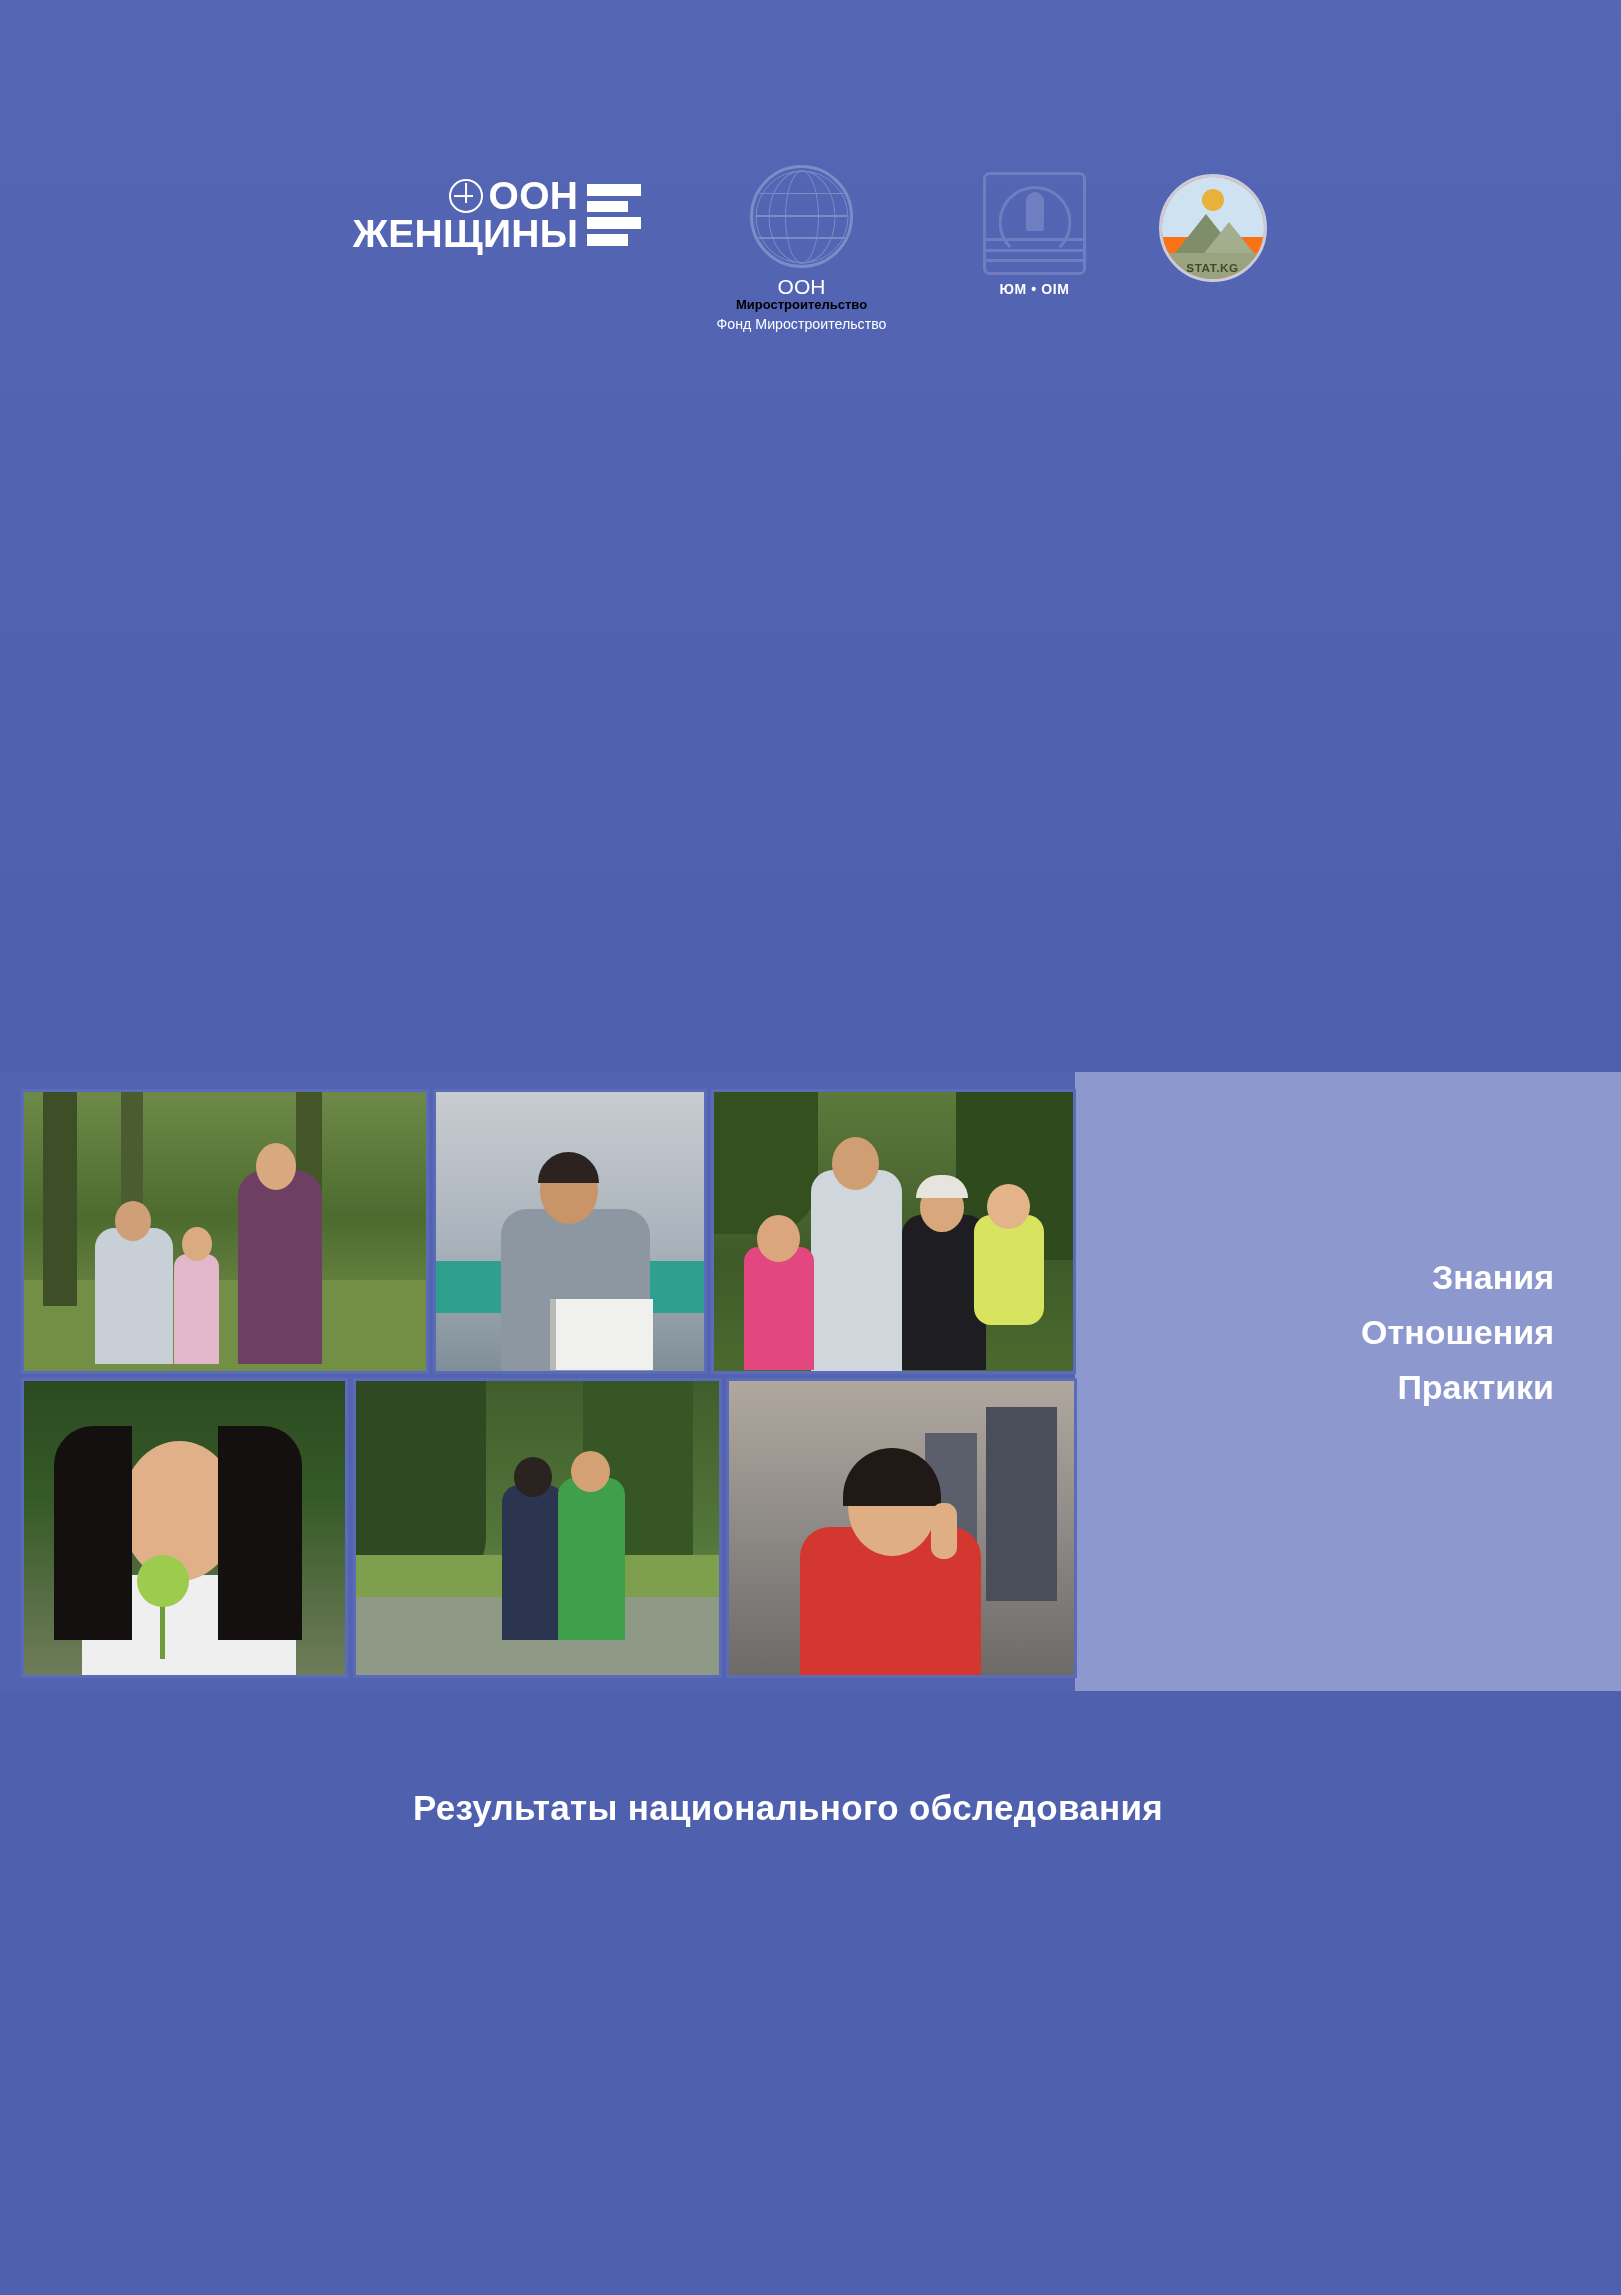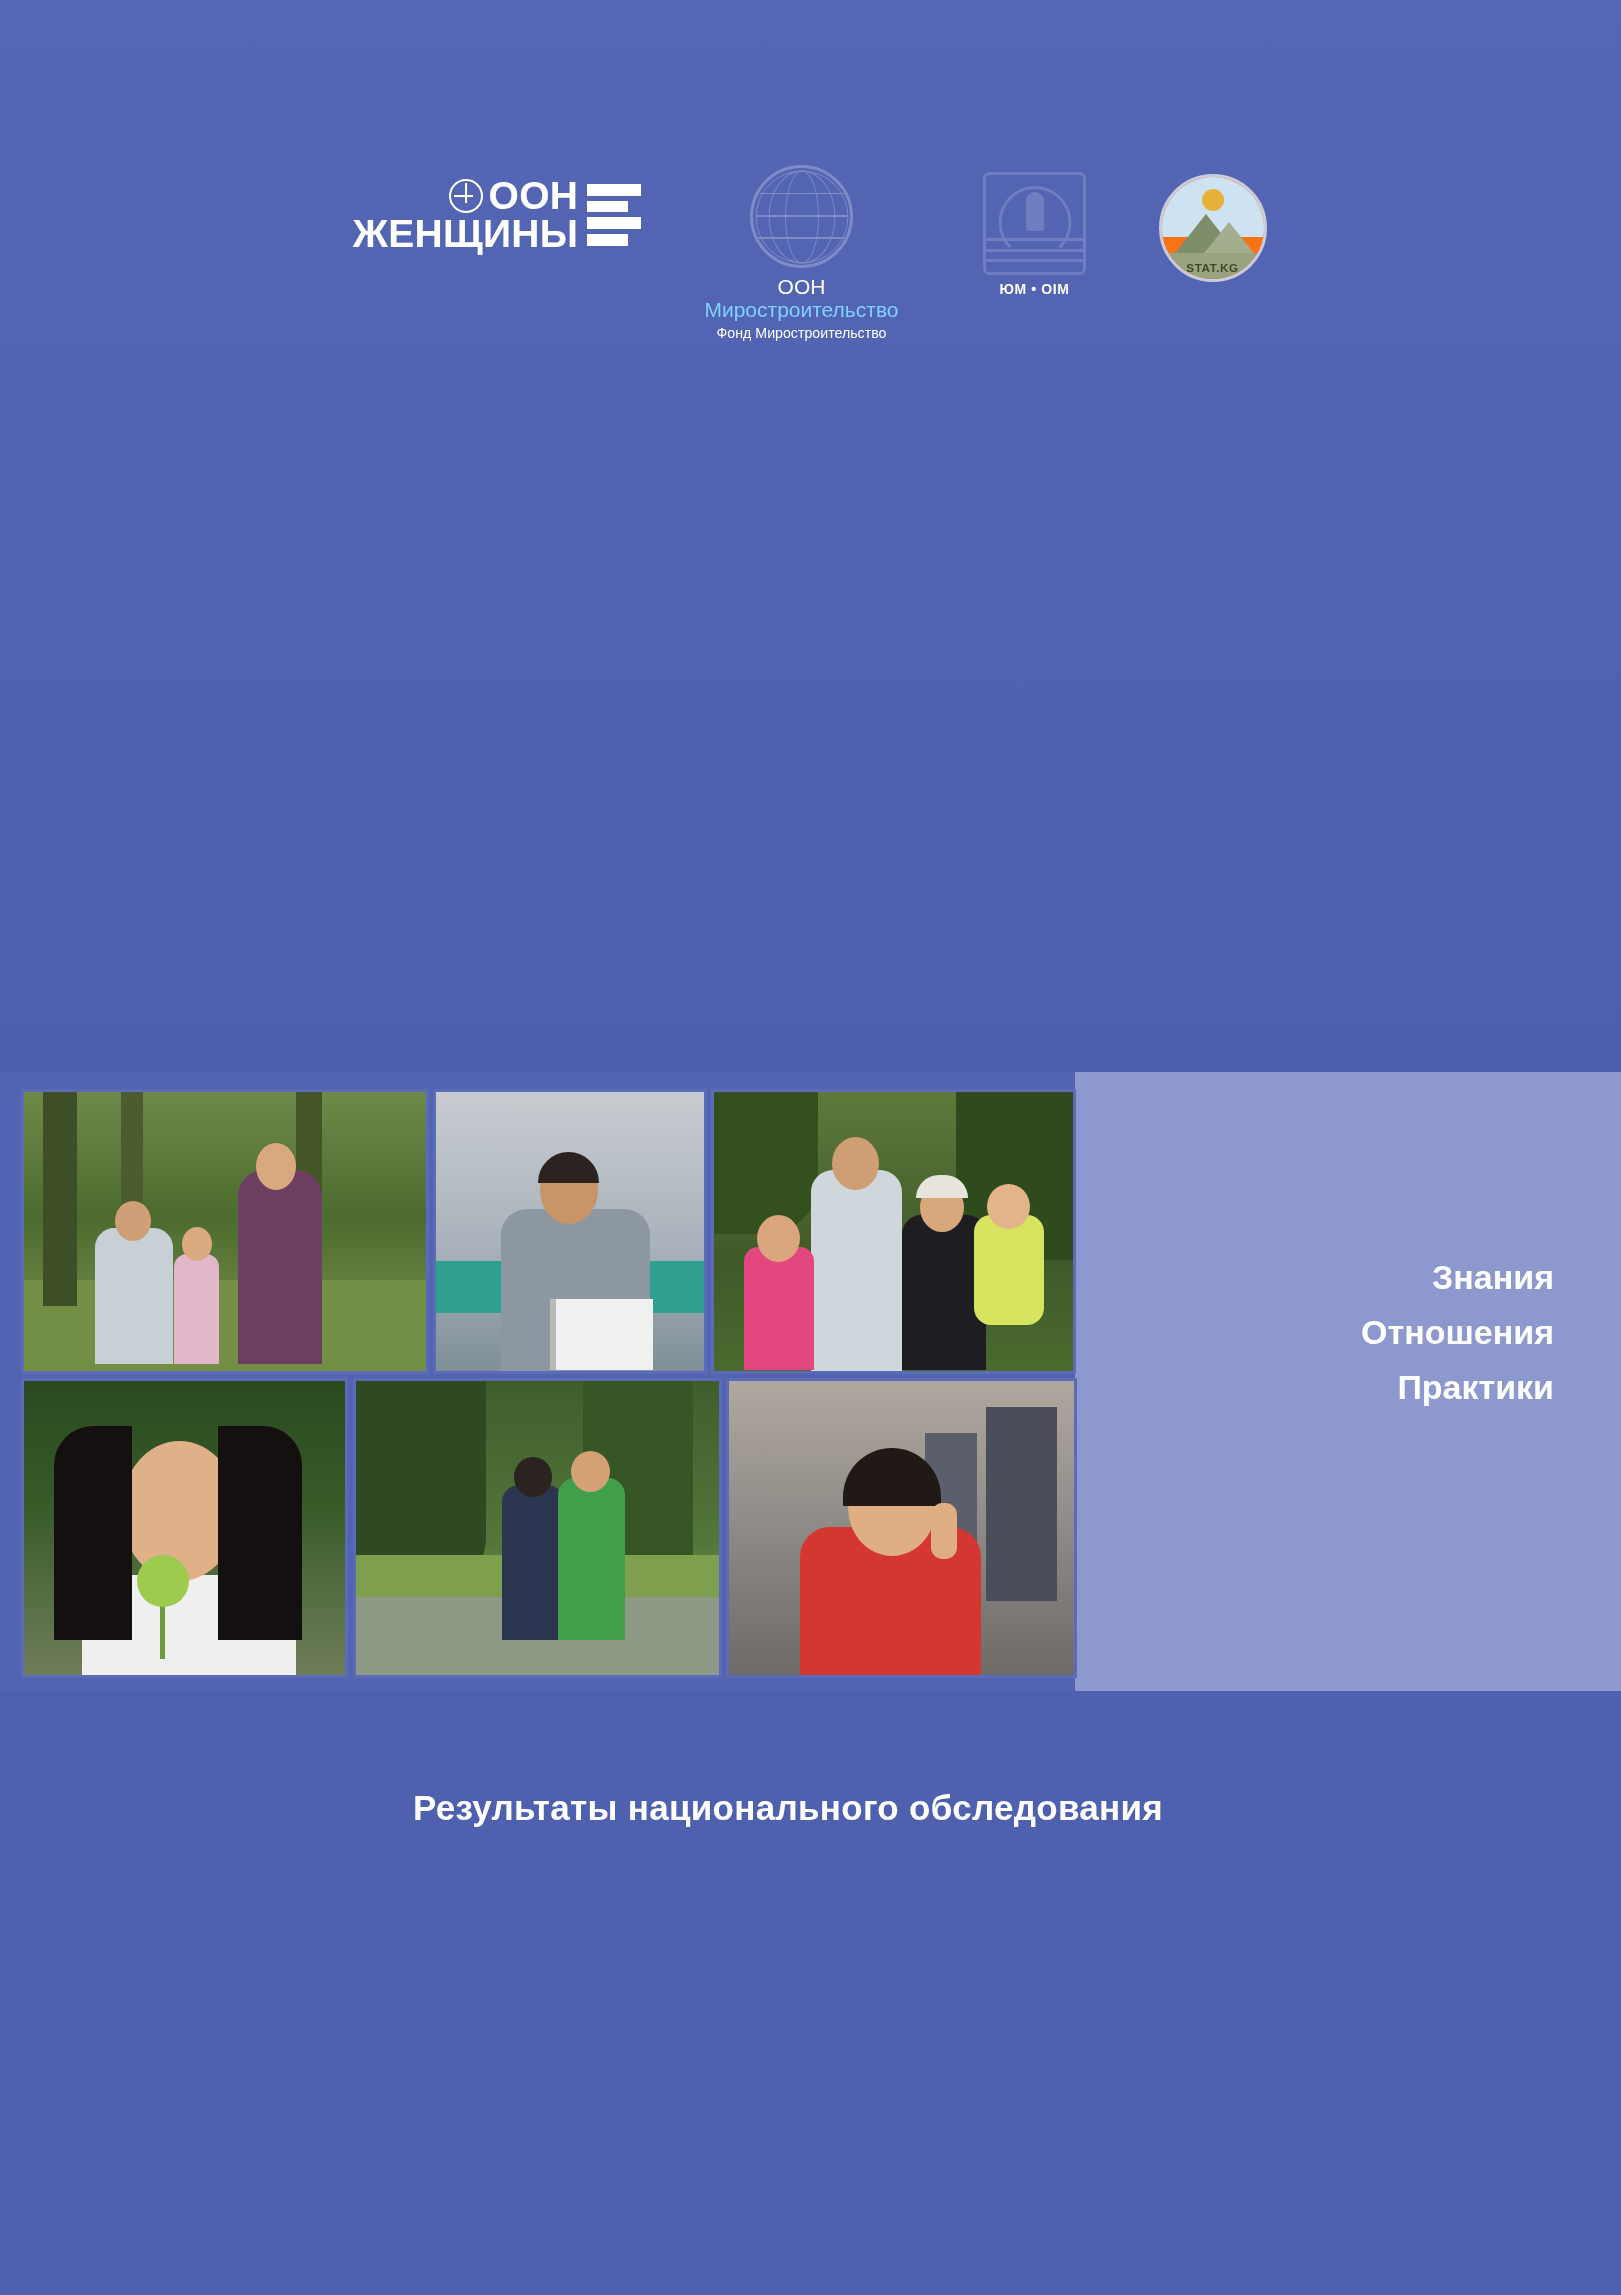--- a/index.html
+++ b/index.html
@@ -144,21 +144,21 @@
   .pbf-globe .par {
     position: absolute;
     left: 2.6px; right: 2.6px;
     height: 1.9px;
     background: #7d8bc6;
   }
   .pbf-globe .p1 { top: 24.6px; }
   .pbf-globe .p2 { top: 47px; }
   .pbf-globe .p3 { top: 69px; }
   .pbf-t1 { font-size: 21px; color: #ffffff; line-height: 1.12; }
-  .pbf-t2 { font-size: 21px; color: #7dd3fc; line-height: 1.12; }
+  .pbf-t2 { font-size: 13px; color: #000000; line-height: 1.12; font-weight: bold; }
   .pbf-t3 { font-size: 14.2px; color: #ffffff; margin-top: 3.9px; }
 
   
   .logo-iom { width: 194px; padding-top: 6.5px; }
   .iom-mark {
     width: 97px; height: 97px;
     border: 3.2px solid #6f7ec0;
     border-radius: 6.5px;
     position: relative;
     overflow: hidden;

